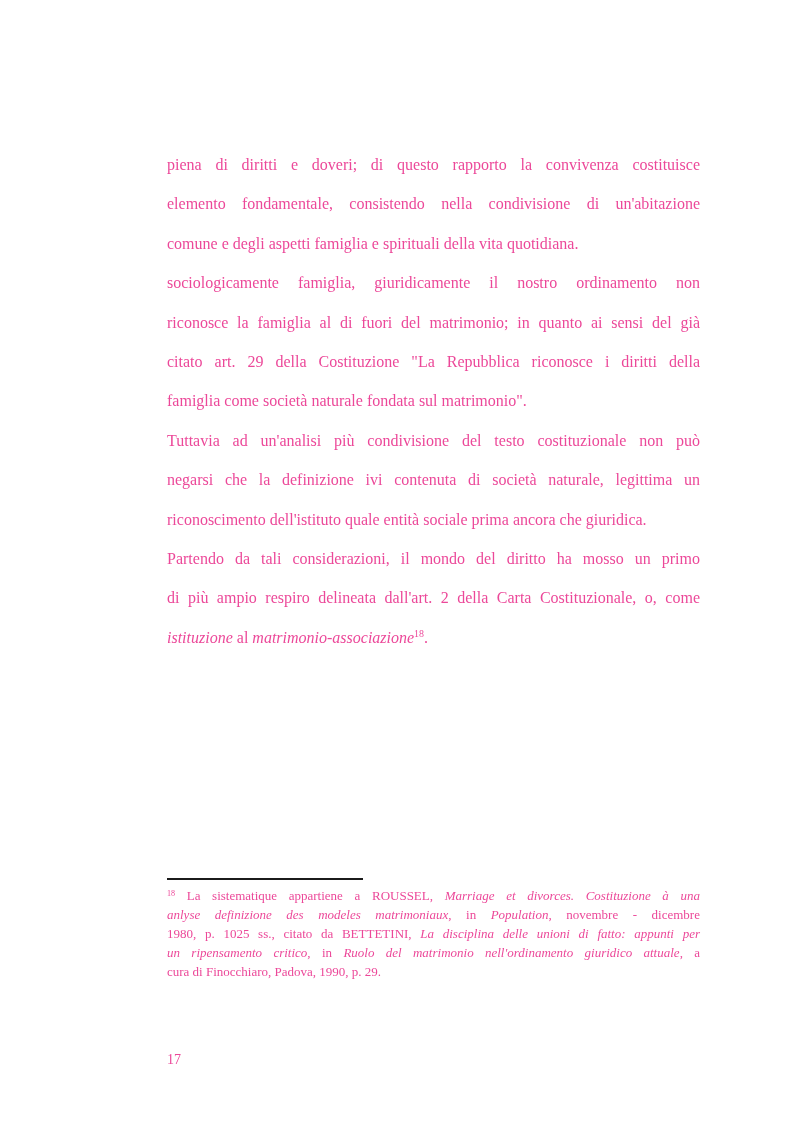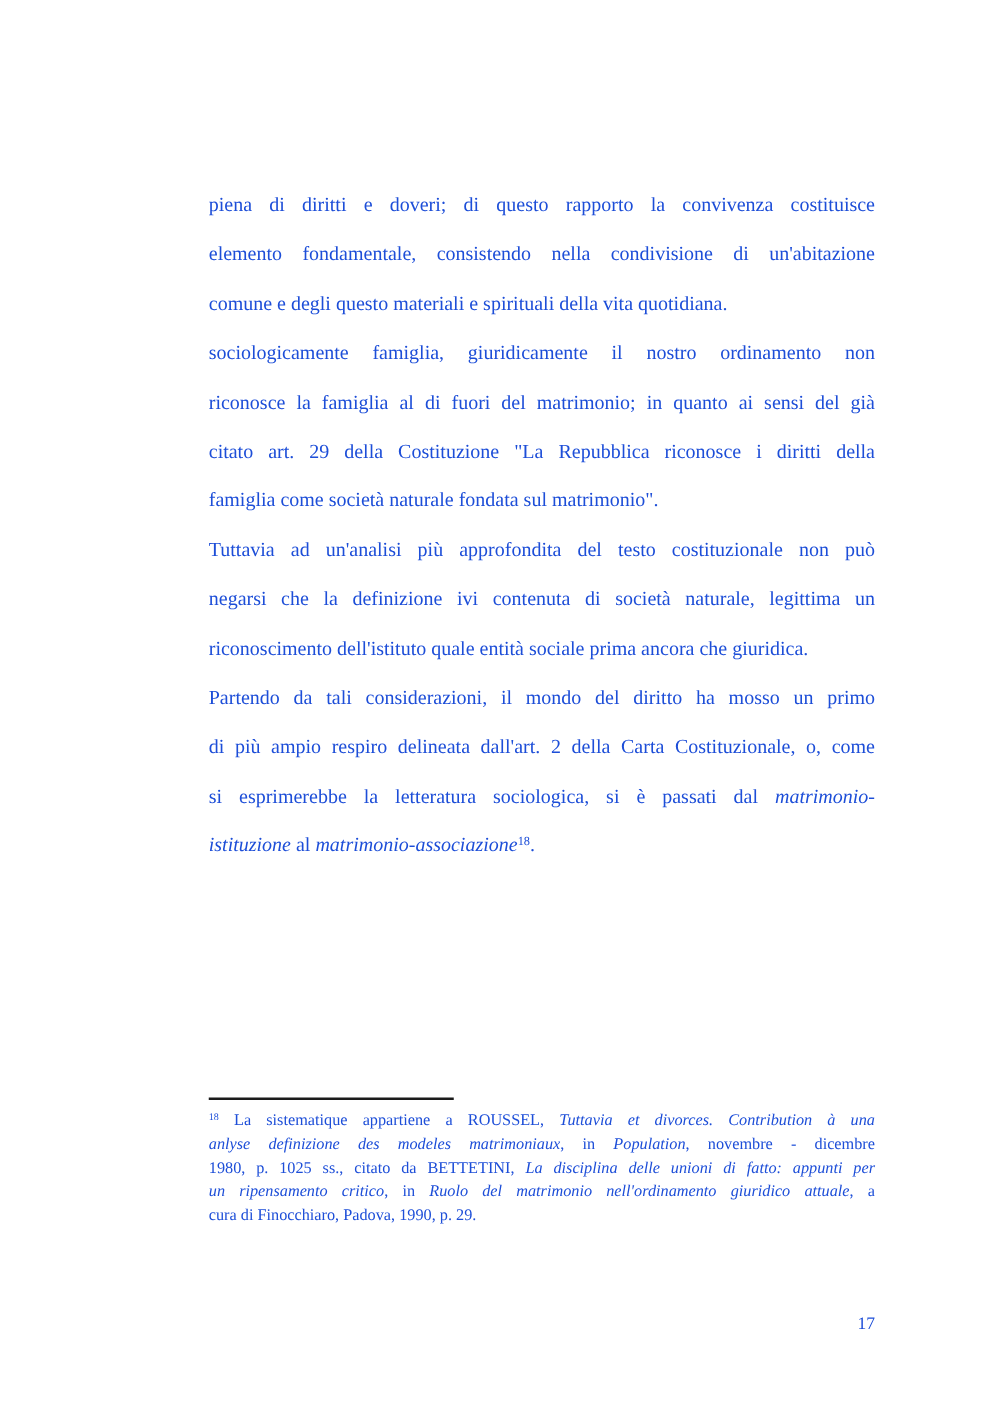--- a/index.html
+++ b/index.html
@@ -2,21 +2,21 @@
 <html><head>
 <meta charset="utf-8">
 <style>
   html, body { margin: 0; padding: 0; background: #ffffff; }
   .page {
     position: relative;
     width: 793px;
     height: 1123px;
     background: #ffffff;
     font-family: "Liberation Serif", "DejaVu Serif", serif;
-    color: #1d4ed8;
+    color: #ec4899;
     overflow: hidden;
   }
   .body-text {
     position: absolute;
     left: 167px;
     top: 145px;
     width: 533px;
     font-size: 16px;
     line-height: 39.4px;
   }
@@ -50,50 +50,49 @@
     top: 886px;
     width: 533px;
     font-size: 13px;
     line-height: 19px;
   }
   .page-number {
     position: absolute;
     left: 167px;
     top: 1052px;
     width: 533px;
-    text-align: right;
+    text-align: left;
     font-size: 14px;
     line-height: 16px;
   }
 </style>
 </head>
 <body>
 
 <div class="page">
   <div class="body-text">
       <div class="line"><span>piena di diritti e doveri; di questo rapporto la convivenza costituisce</span></div>
       <div class="line"><span>elemento fondamentale, consistendo nella condivisione di un'abitazione</span></div>
-      <div class="line para-end"><span>comune e degli questo materiali e spirituali della vita quotidiana.</span></div>
+      <div class="line para-end"><span>comune e degli aspetti famiglia e spirituali della vita quotidiana.</span></div>
       <div class="line"><span>sociologicamente famiglia, giuridicamente il nostro ordinamento non</span></div>
       <div class="line"><span>riconosce la famiglia al di fuori del matrimonio; in quanto ai sensi del già</span></div>
       <div class="line"><span>citato art. 29 della Costituzione "La Repubblica riconosce i diritti della</span></div>
       <div class="line para-end"><span>famiglia come società naturale fondata sul matrimonio".</span></div>
-      <div class="line"><span>Tuttavia ad un'analisi più approfondita del testo costituzionale non può</span></div>
+      <div class="line"><span>Tuttavia ad un'analisi più condivisione del testo costituzionale non può</span></div>
       <div class="line"><span>negarsi che la definizione ivi contenuta di società naturale, legittima un</span></div>
       <div class="line para-end"><span>riconoscimento dell'istituto quale entità sociale prima ancora che giuridica.</span></div>
       <div class="line"><span>Partendo da tali considerazioni, il mondo del diritto ha mosso un primo</span></div>
       <div class="line"><span>di più ampio respiro delineata dall'art. 2 della Carta Costituzionale, o, come</span></div>
-      <div class="line"><span>si esprimerebbe la letteratura sociologica, si è passati dal </span><i>matrimonio-</i></div>
       <div class="line para-end"><i>istituzione</i><span> al </span><i>matrimonio-associazione</i><sup>18</sup><span>.</span></div>
     </div>
 
   <div class="footnote-rule"></div>
 
   <div class="footnote">
-      <div class="line"><sup>18</sup><span> La sistematique appartiene a ROUSSEL, </span><i>Tuttavia et divorces. Contribution à una</i></div>
+      <div class="line"><sup>18</sup><span> La sistematique appartiene a ROUSSEL, </span><i>Marriage et divorces. Costituzione à una</i></div>
       <div class="line"><i>anlyse definizione des modeles matrimoniaux</i><span>, in </span><i>Population</i><span>, novembre - dicembre</span></div>
       <div class="line"><span>1980, p. 1025 ss., citato da BETTETINI, </span><i>La disciplina delle unioni di fatto: appunti per</i></div>
       <div class="line"><i>un ripensamento critico</i><span>, in </span><i>Ruolo del matrimonio nell'ordinamento giuridico attuale</i><span>, a</span></div>
       <div class="line para-end"><span>cura di Finocchiaro, Padova, 1990, p. 29.</span></div>
     </div>
 
   <div class="page-number">17</div>
 </div>
 
 </body></html>

